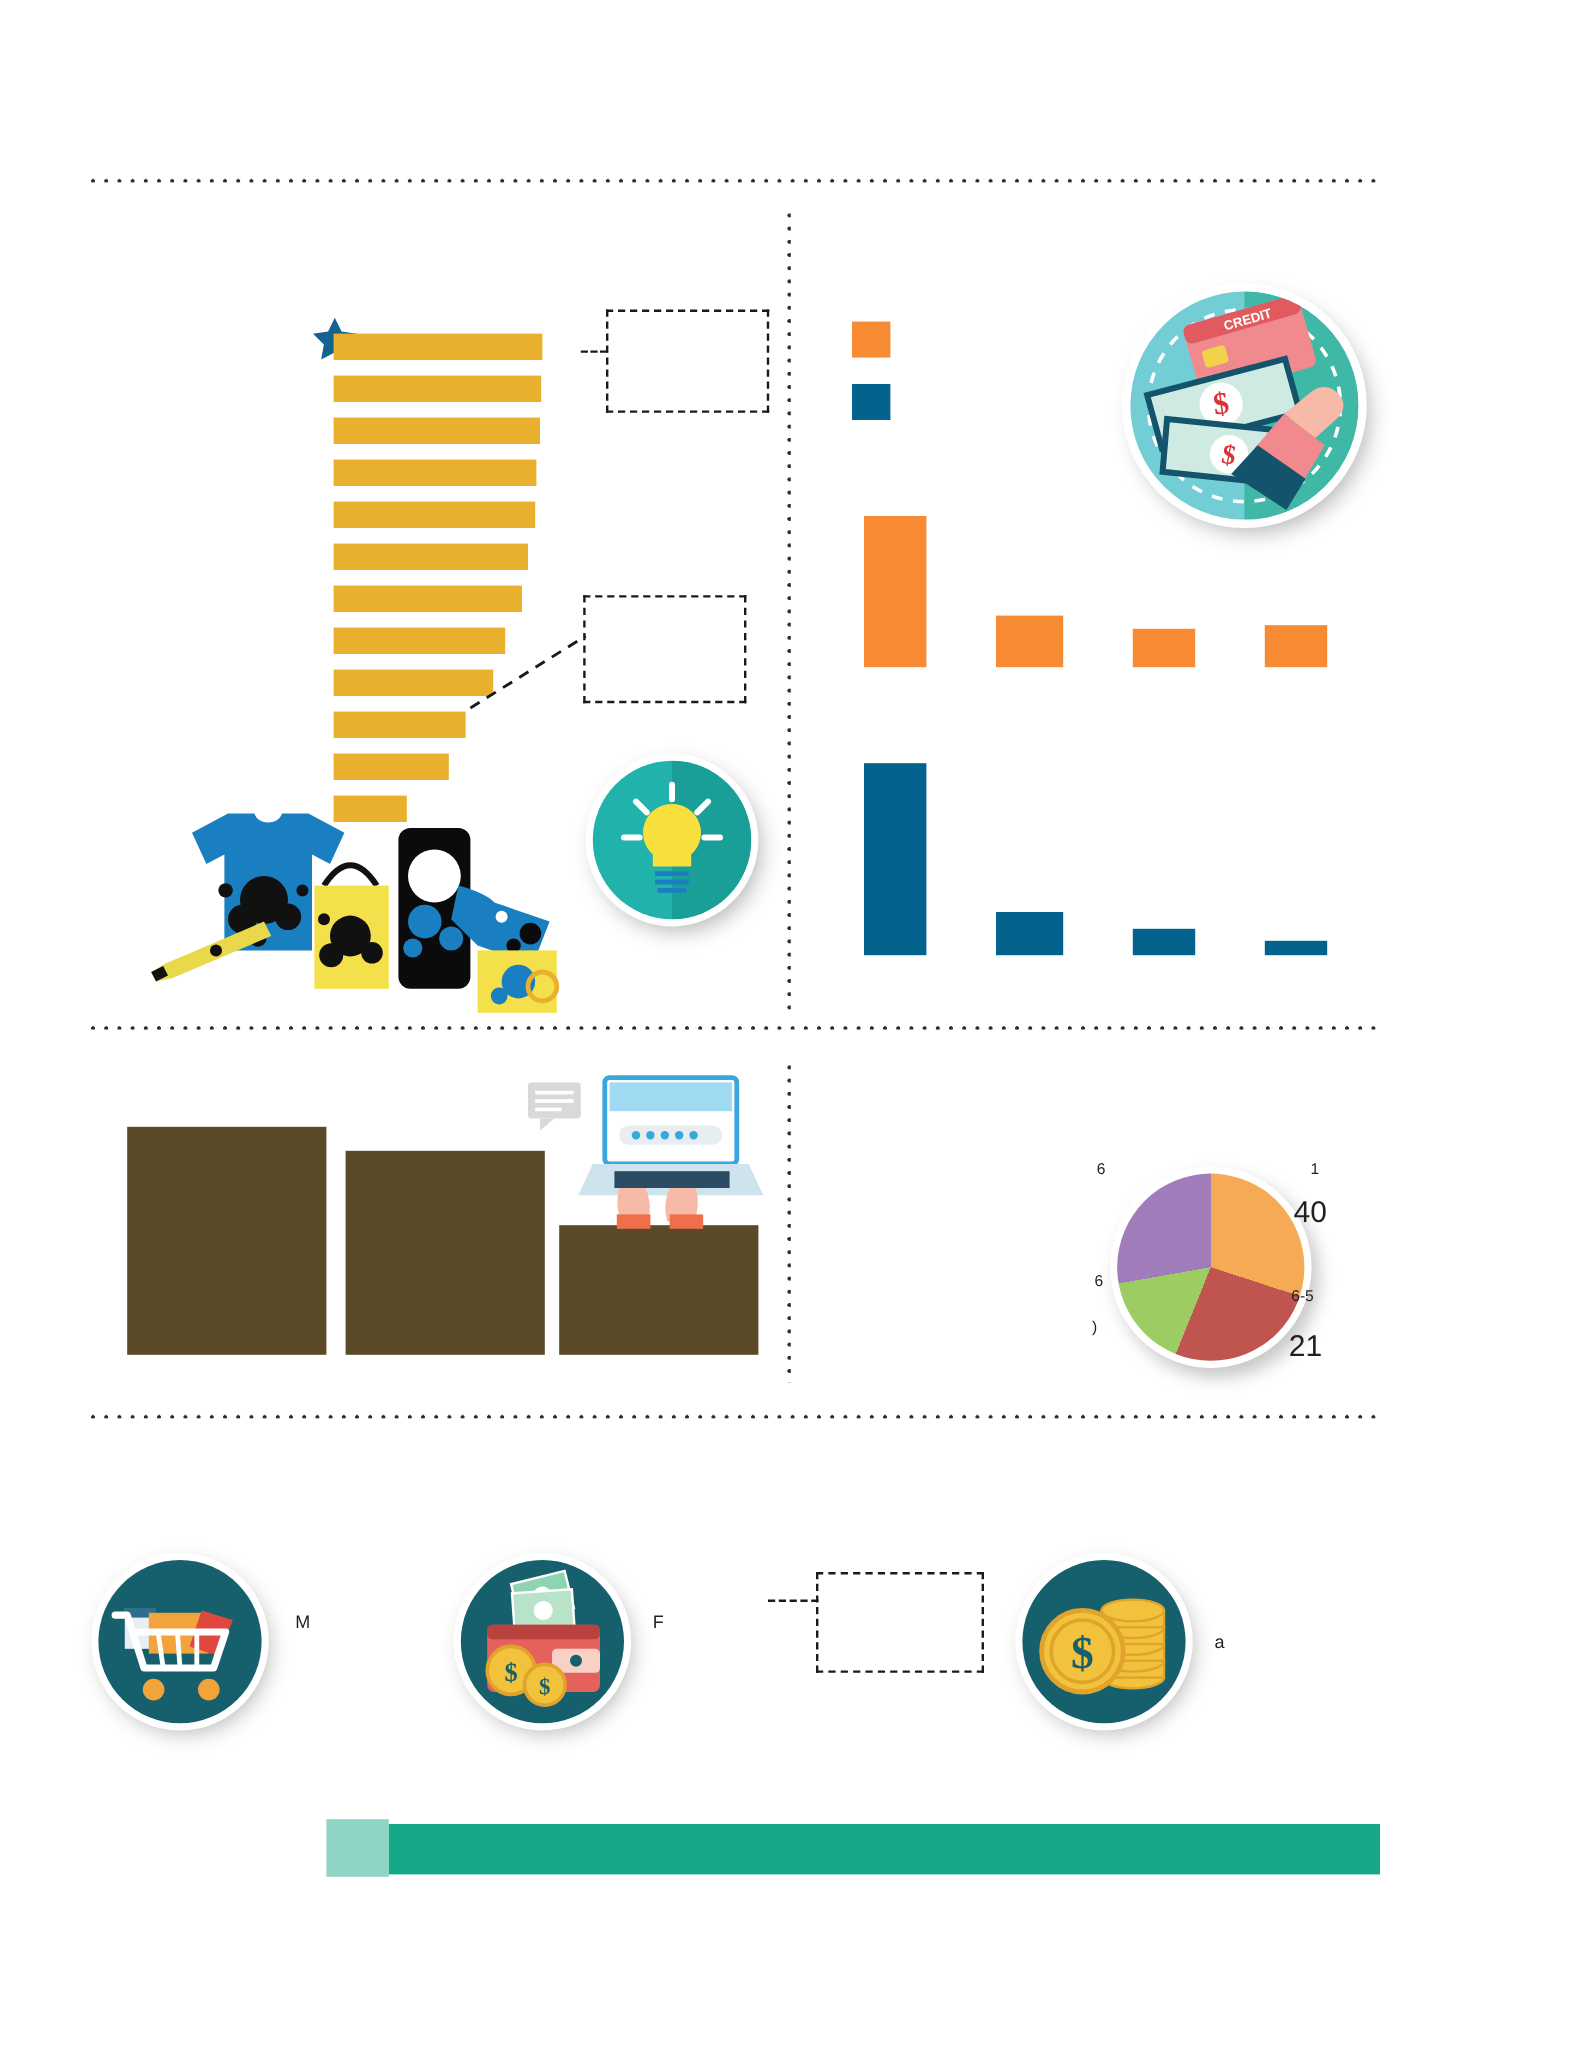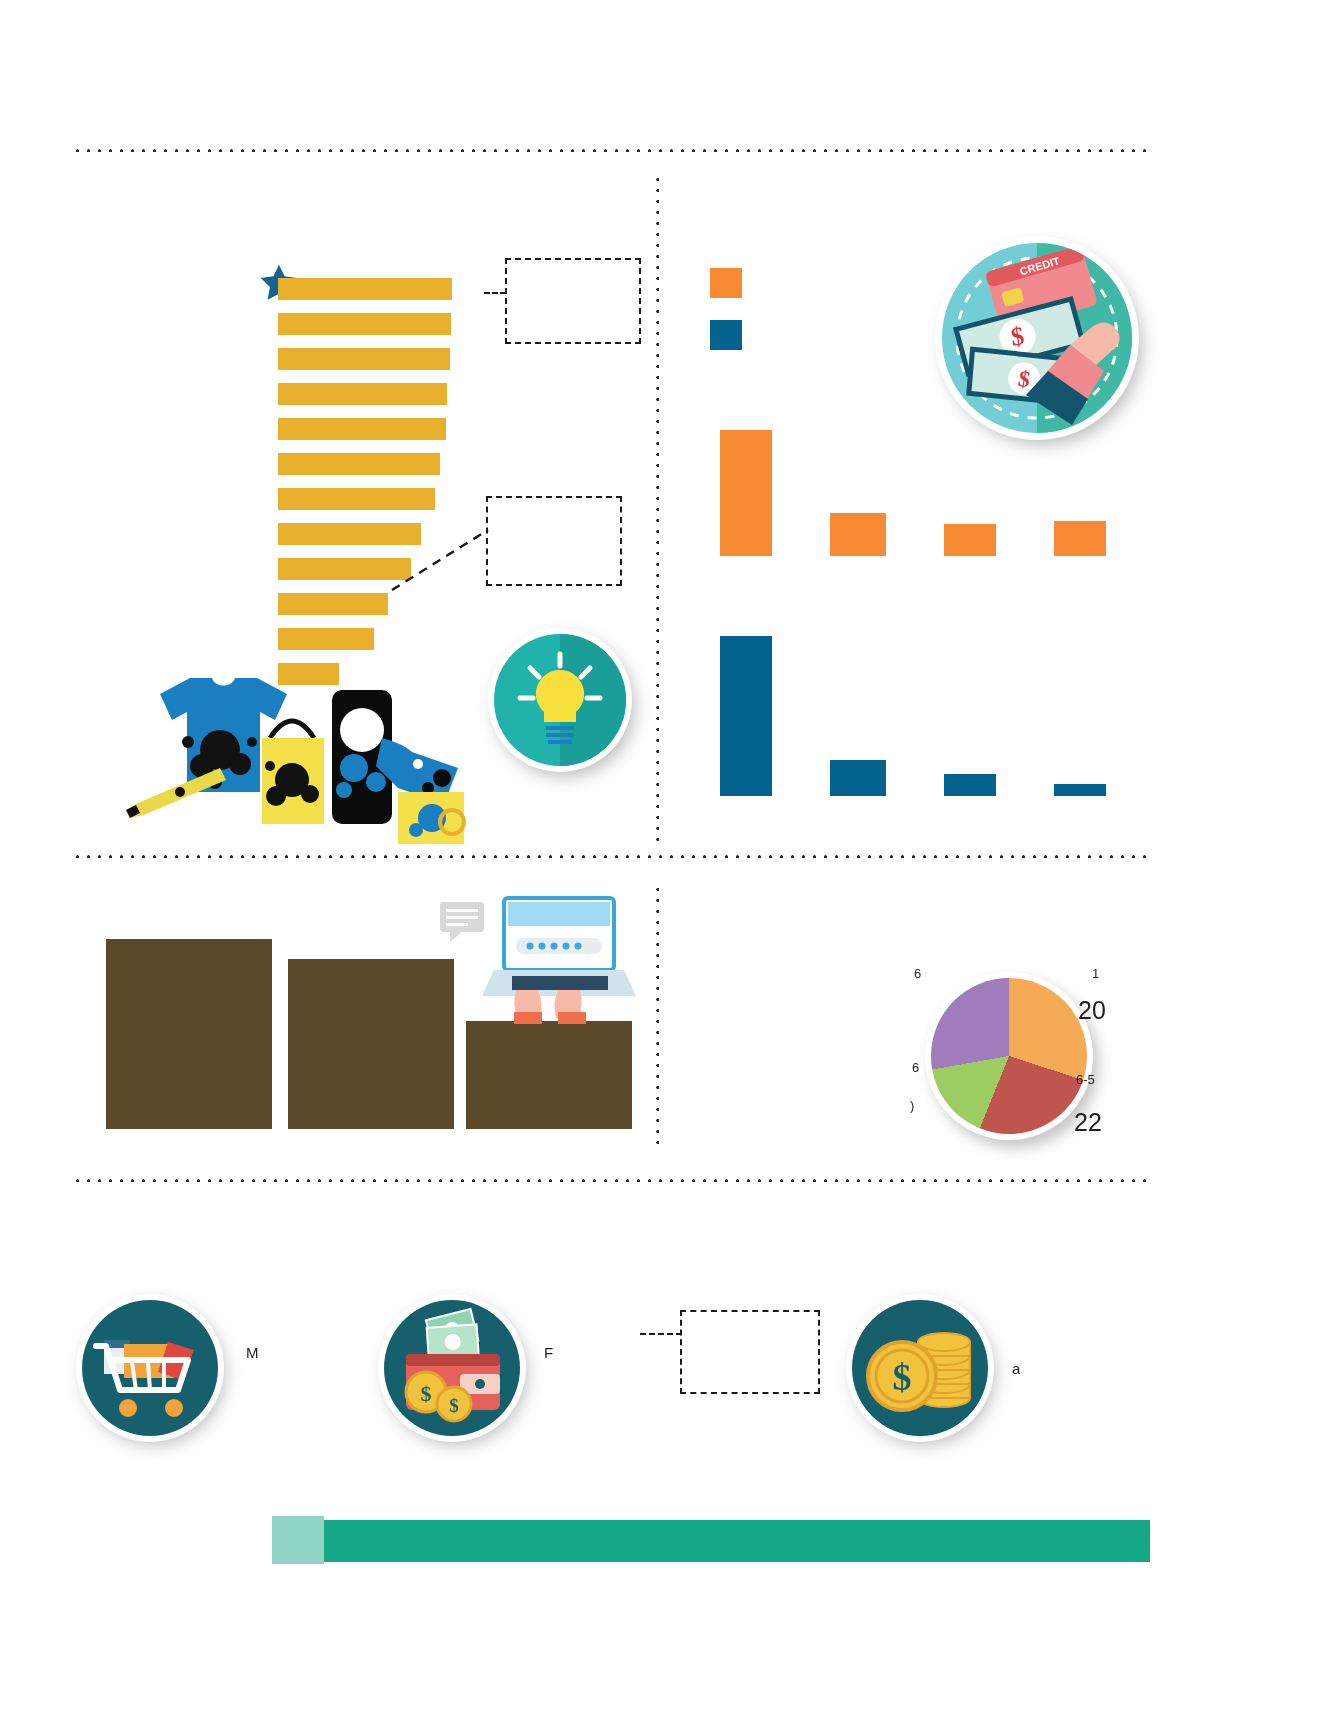--- a/index.html
+++ b/index.html
@@ -274,23 +274,23 @@
     <div id="pie" style="background: conic-gradient(
             #f5ab55 0deg 108deg,
             #c0544f 108deg 202deg,
             #9dcd62 202deg 260deg,
             #a07cbb 260deg 360deg);"></div>
   </div>
   <div class="pie-label" style="left:914px; top:966px;">6</div>
   <div class="pie-label" style="left:912px; top:1060px;">6</div>
   <div class="pie-label" style="left:910px; top:1098px;">)</div>
   <div class="pie-label" style="left:1092px; top:966px;">1</div>
-  <div class="pie-value" style="left:1078px; top:996px;">20</div>
+  <div class="pie-value" style="left:1078px; top:996px;">40</div>
   <div class="pie-label" style="left:1076px; top:1072px;">6-5</div>
-  <div class="pie-value" style="left:1074px; top:1108px;">22</div>
+  <div class="pie-value" style="left:1074px; top:1108px;">21</div>
 
   <div class="fi-wrap" style="left:76px; top:1294px; width:154px; height:154px;">
     <div class="fi-shadow" style="left:8px; top:10px; width:140px; height:140px;"></div>
     <div class="fi-white" style="left:0; top:0; width:148px; height:148px;"></div>
     <div class="fi-disc" style="left:6px; top:6px; width:136px; height:136px; background:#16606e;">
       <svg width="136" height="136" viewBox="0 0 136 136">
         <rect x="22" y="40" width="26" height="34" fill="#e8eef2"></rect>
         <rect x="22" y="40" width="26" height="8" fill="#2e6f8e"></rect>
         <rect x="42" y="44" width="50" height="34" fill="#f2a33c"></rect>
         <path d="M86 42 l26 8 l-12 30 l-24 -8 z" fill="#e0473f"></path>

